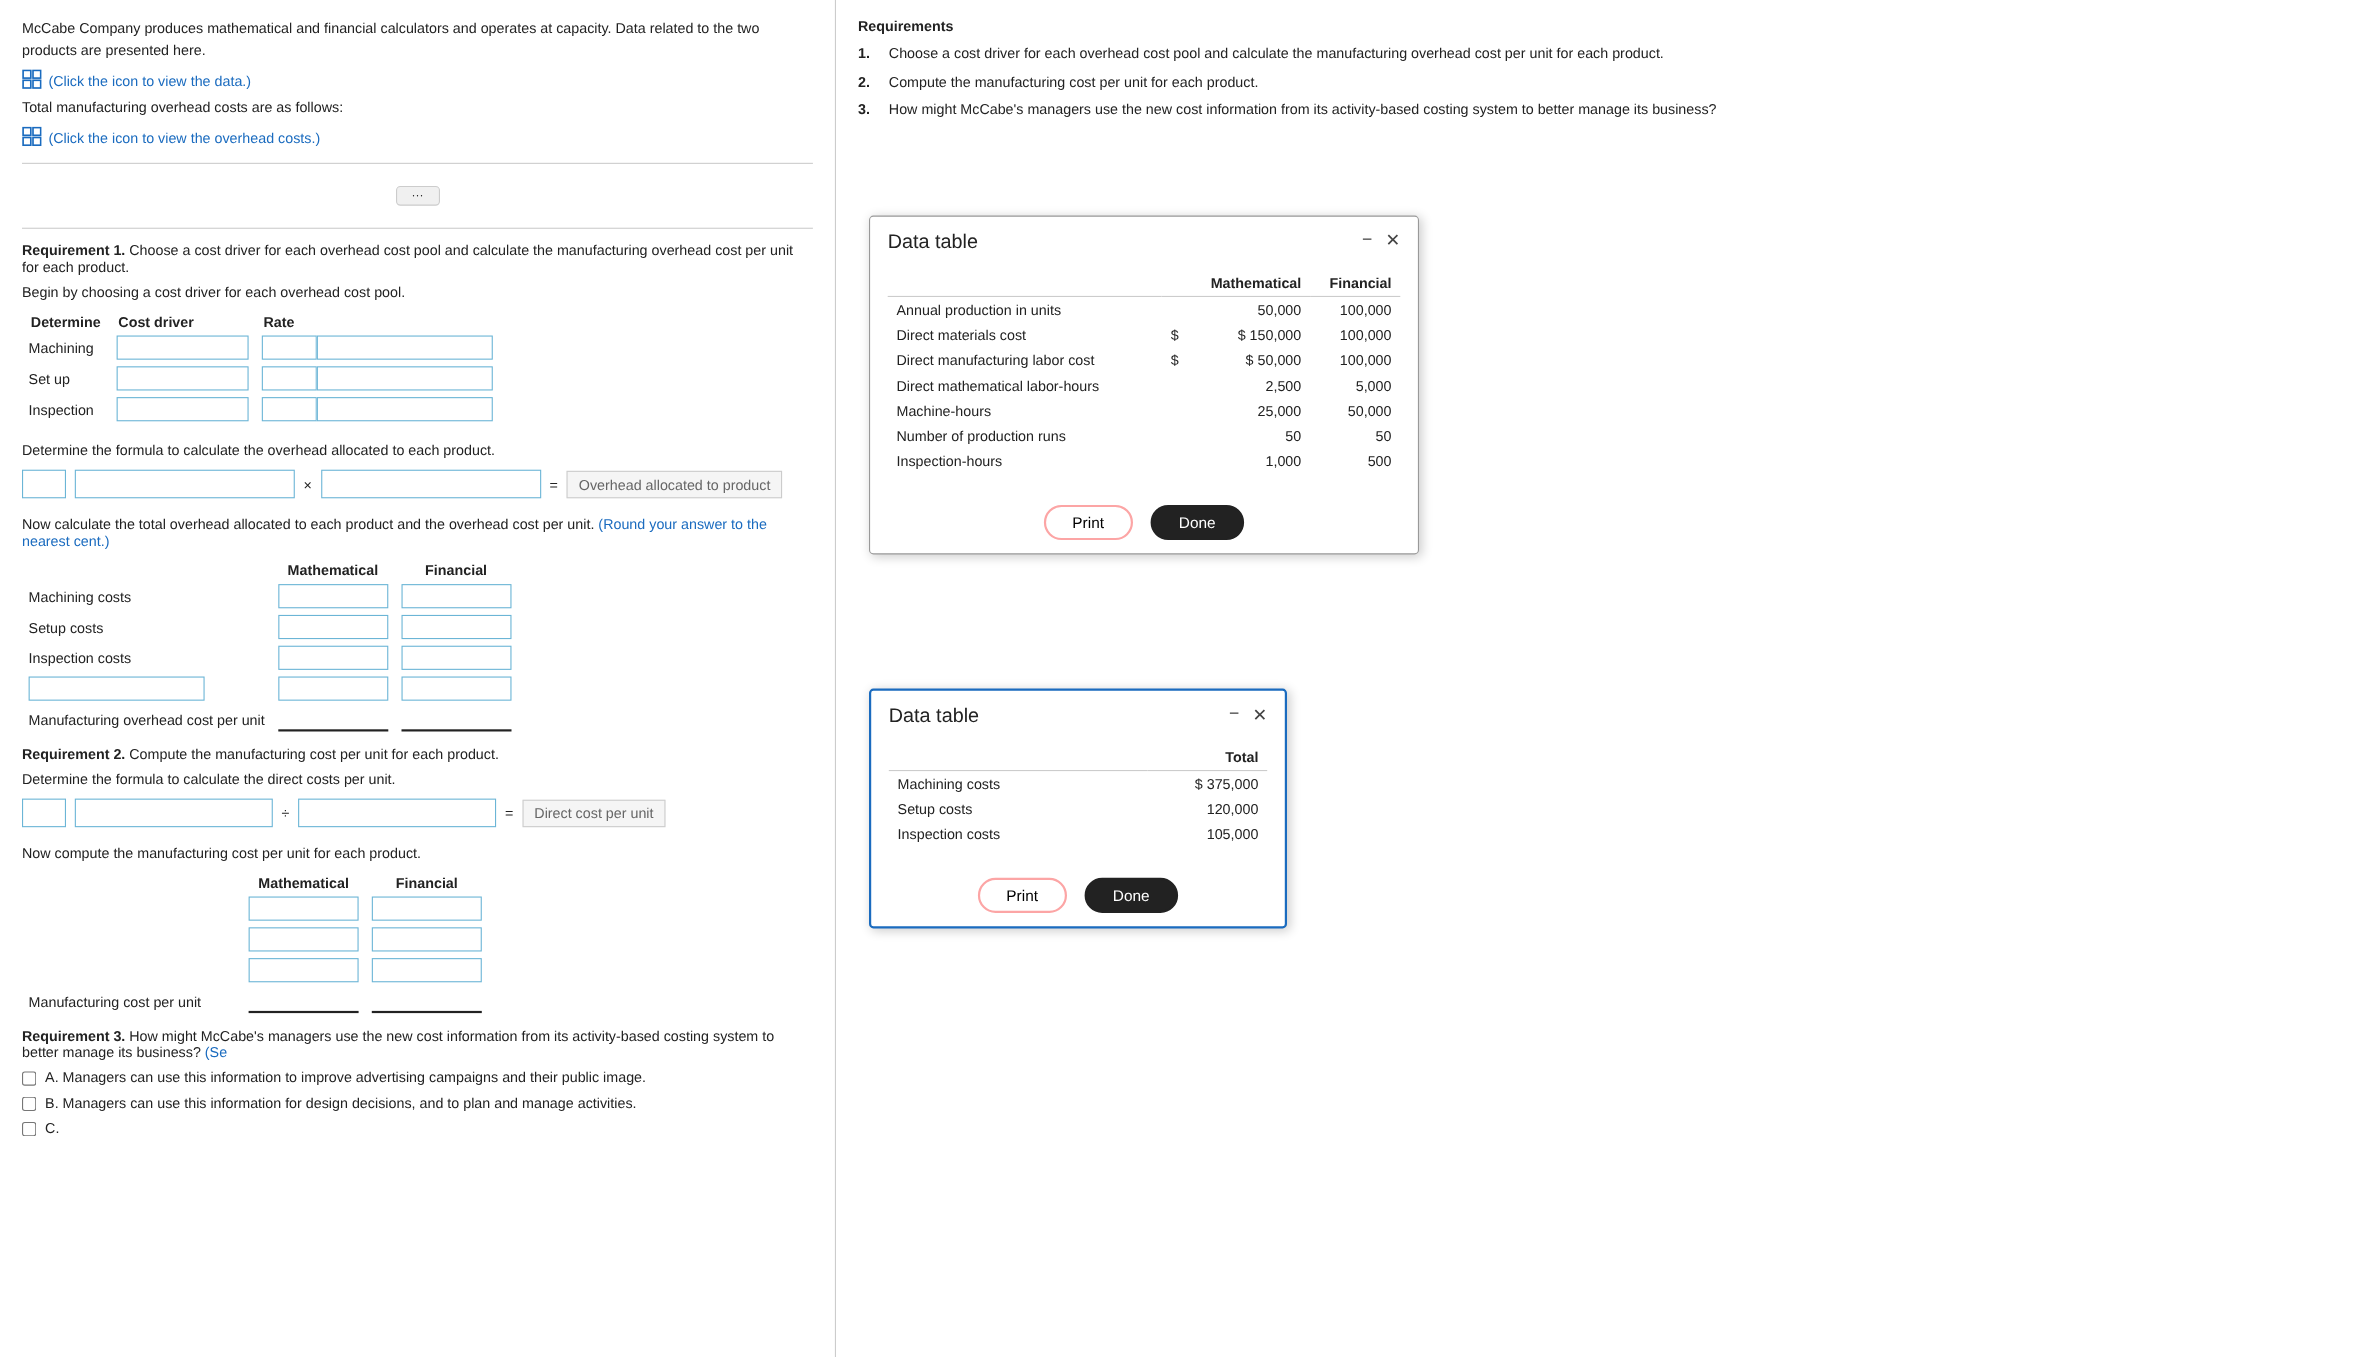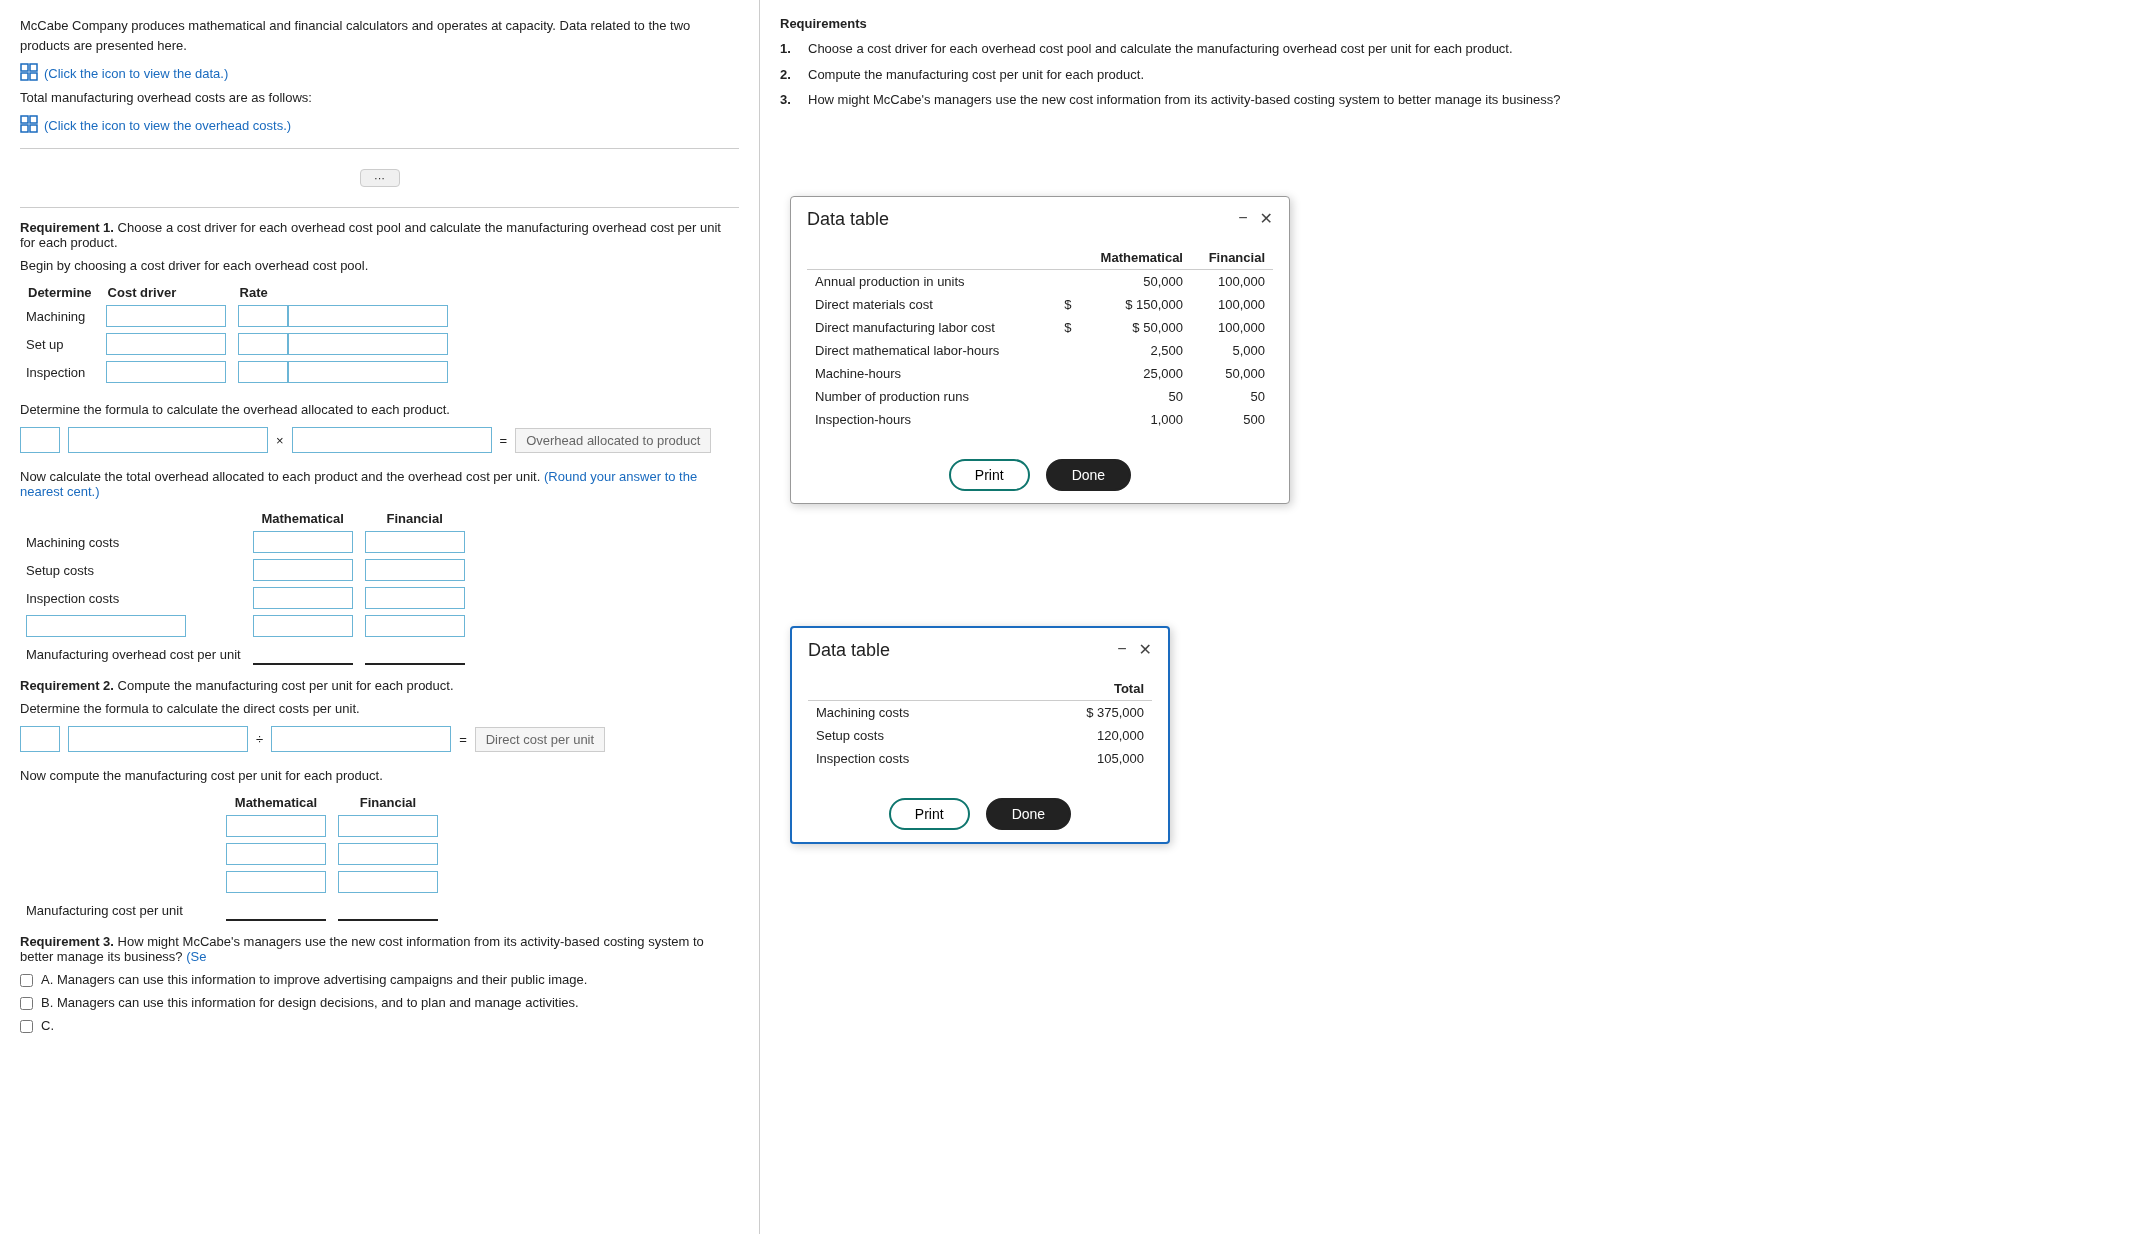--- a/index.html
+++ b/index.html
@@ -130,21 +130,21 @@
       border-bottom: 1px solid #ccc;
     }
     .data-table th.left { text-align: left; }
     .data-table td { font-size: 13px; padding: 4px 8px; }
     .data-table td.right { text-align: right; }
     .data-table td.symbol { text-align: center; width: 20px; }
     .data-table tr:first-child td { border-top: 1px solid #ccc; }
     
     .modal-footer { display: flex; justify-content: center; gap: 16px; padding: 12px 16px; }
     .btn-print { 
-      border: 2px solid #0f766e; 
+      border: 2px solid #fca5a5; 
       background: #fff; 
       border-radius: 20px; 
       padding: 6px 24px; 
       cursor: pointer; 
       font-size: 14px;
     }
     .btn-done { 
       border: 2px solid #222; 
       background: #222; 
       color: #fff; 

